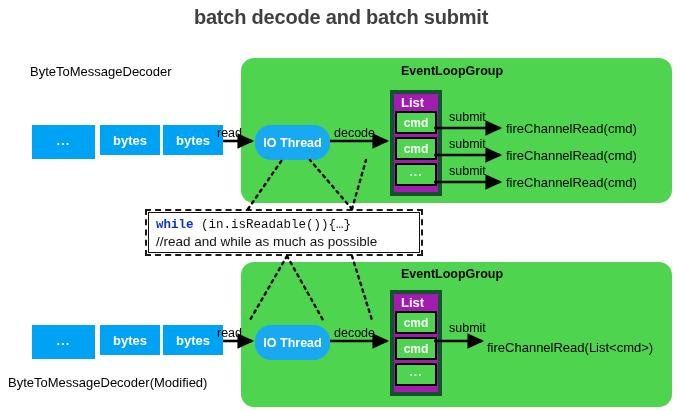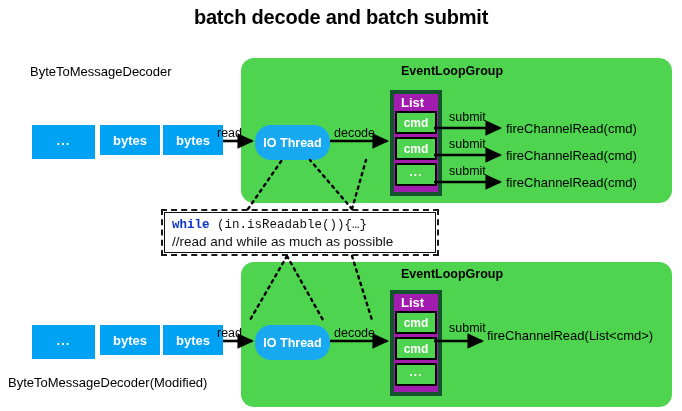--- a/index.html
+++ b/index.html
@@ -20,21 +20,21 @@
   .abs { position: absolute; }
 
   
   .title {
     left: 0;
     top: 6px;
     width: 682px;
     text-align: center;
     font-size: 20px;
     font-weight: bold;
-    color: #000000;
+    color: #404040;
     letter-spacing: -0.2px;
   }
 
   
   .panel {
     background: #4ed44e;
     border-radius: 13px;
   }
   .panel-label {
     font-size: 12.5px;
@@ -211,23 +211,23 @@
 
   <div class="abs listbox" style="left:390px; top:290px; width:52px; height:106px;">
     <div class="list-title">List</div>
     <div class="cmdbox" style="width:42px; height:23px; margin-top:1px;">cmd</div>
     <div class="cmdbox" style="width:42px; height:23px; margin-top:3px;">cmd</div>
     <div class="cmdbox dots" style="width:42px; height:23px; margin-top:3px;">...</div>
   </div>
 
   <div class="abs arrlabel" style="left:449px; top:321px;">submit</div>
 
-  <div class="abs firetext" style="left:487px; top:328px;">fireChannelRead(List&lt;cmd&gt;)</div>
-
-  <div class="abs codebox" style="left:164px; top:212px; width:272px; height:41px;">
+  <div class="abs firetext" style="left:487px; top:340px;">fireChannelRead(List&lt;cmd&gt;)</div>
+
+  <div class="abs codebox" style="left:148px; top:212px; width:272px; height:41px;">
     <div class="code-line1"><span class="kw">while</span><span> (in.isReadable()){…}</span></div>
     <div class="code-line2">//read and while as much as possible</div>
   </div>
 
   <svg class="overlay" viewBox="0 0 682 411">
     <defs>
       <marker id="ah" markerWidth="7" markerHeight="7" refX="5.6" refY="3" orient="auto">
         <path d="M0,0 L6.4,3 L0,6 z" fill="#000000"></path>
       </marker>
     </defs>

